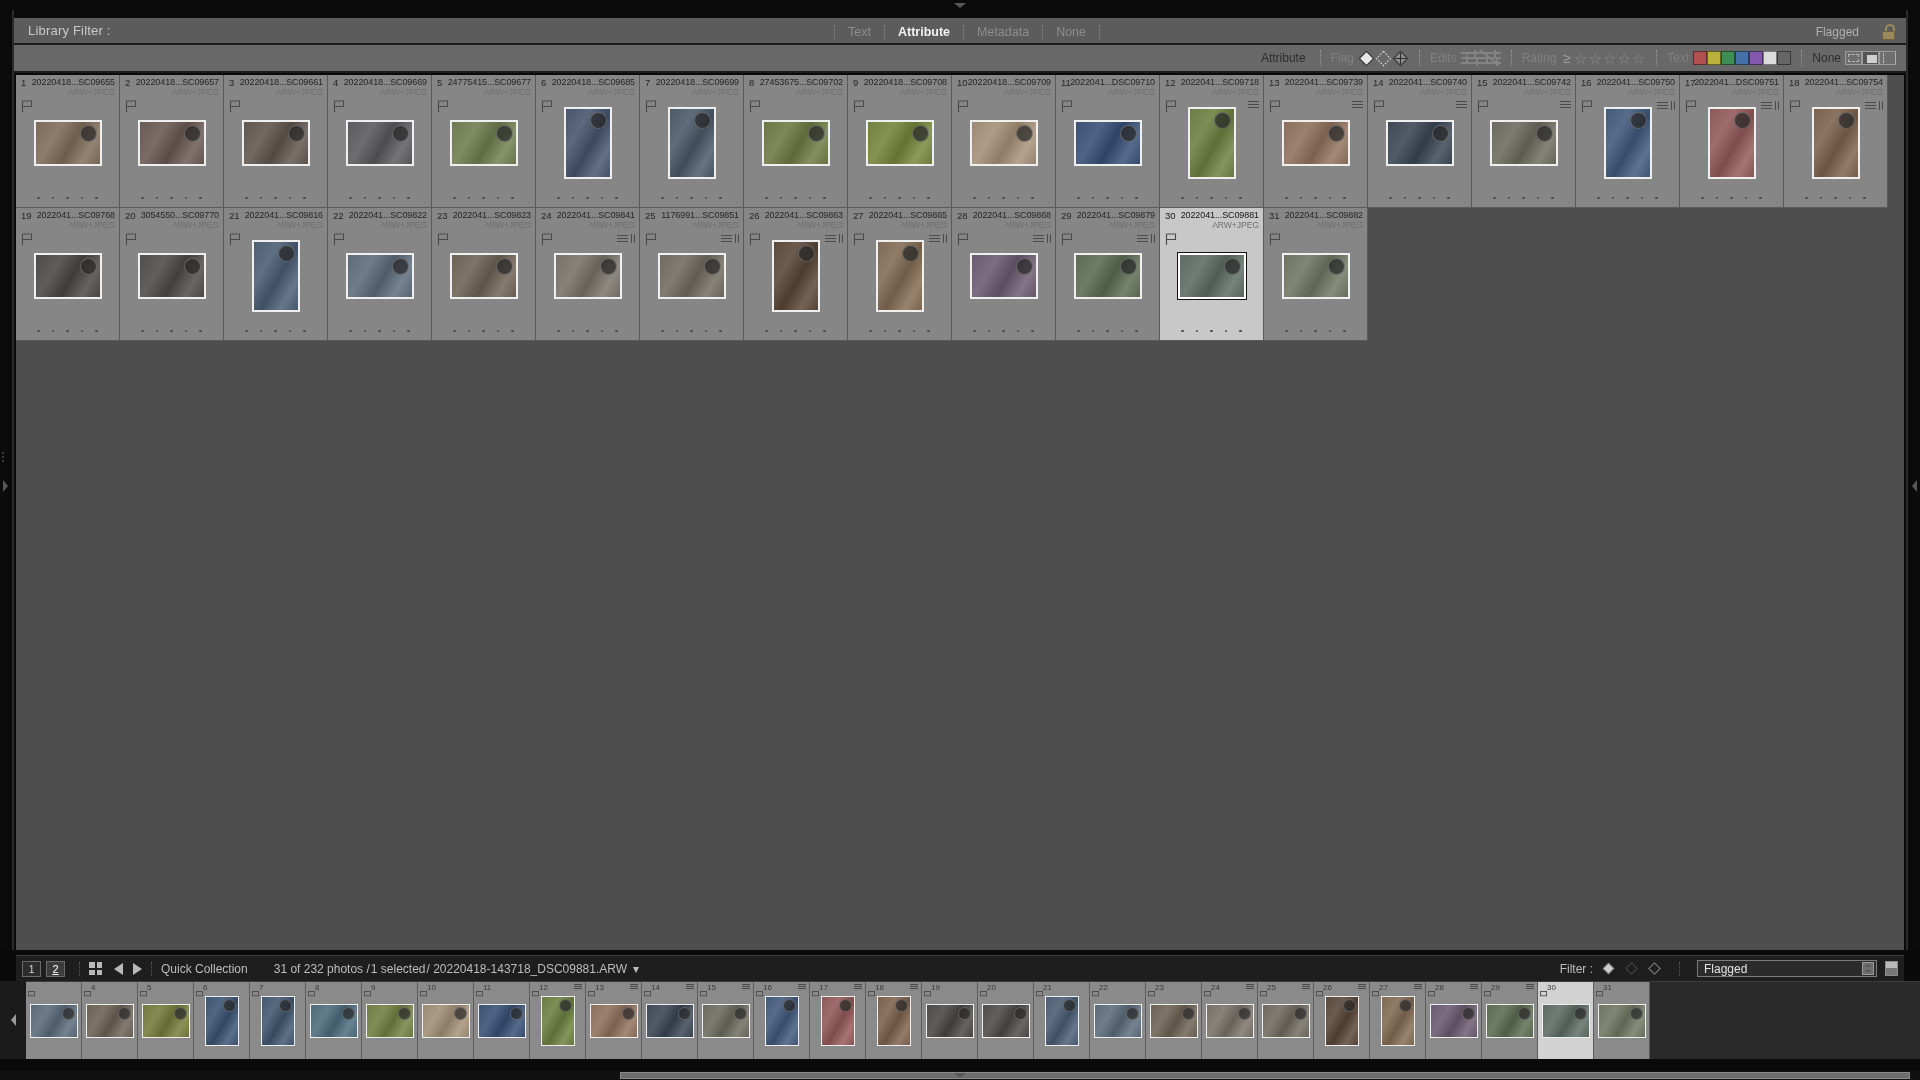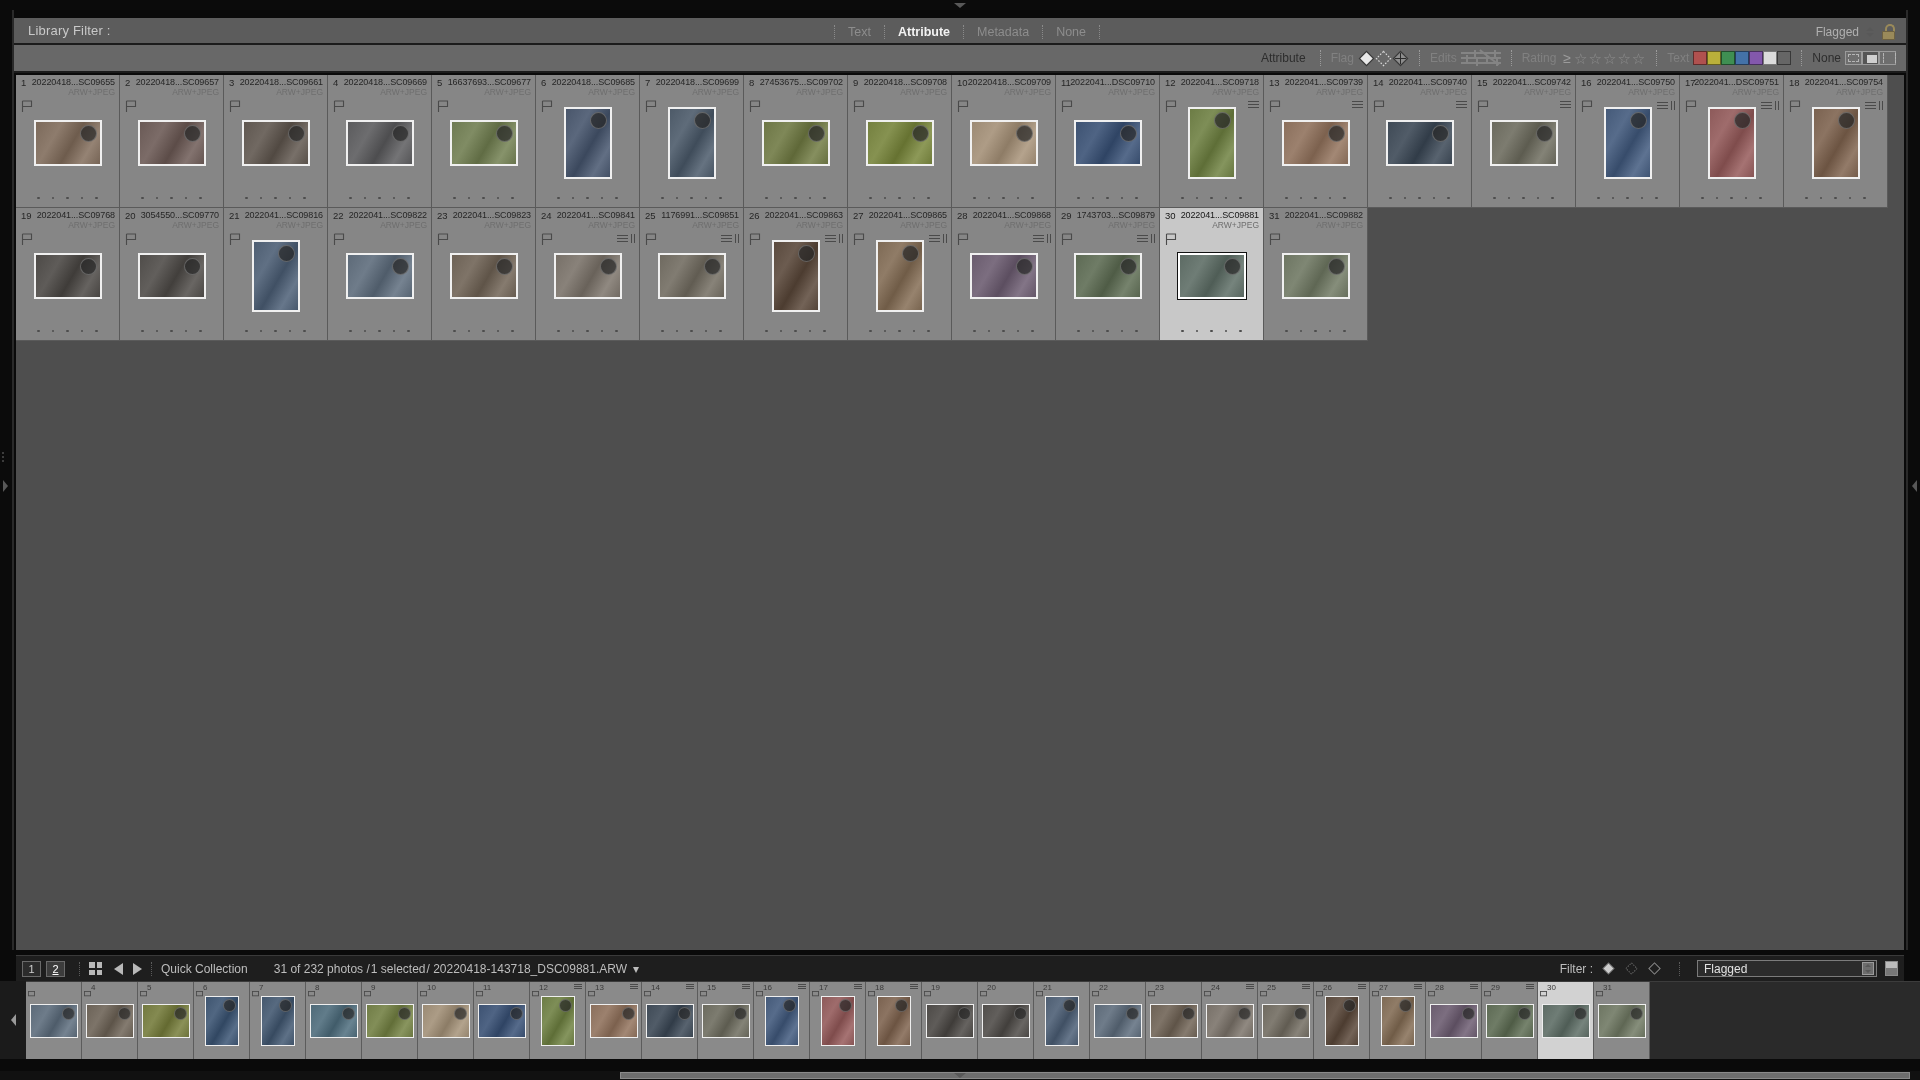--- a/index.html
+++ b/index.html
@@ -416,21 +416,21 @@
               <span class="rdot"></span>
               <span class="rdot"></span>
               <span class="rdot"></span>
               <span class="rdot"></span>
               <span class="rdot"></span>
             </div>
           </div>
           <div class="cell">
             <div class="cell-head">
               <span class="cell-idx">5</span>
-              <span class="cell-name">16637693...SC09677</span>
+              <span class="cell-name">24775415...SC09677</span>
               <span class="cell-fmt">ARW+JPEG</span>
             </div>
             <div class="cell-body">
               <span class="cell-flag">
                 <svg width="12" height="13" viewBox="0 0 12 13">
                   <path d="M1.5 1 L10.5 1 L10.5 6.5 L1.5 6.5" fill="none" stroke="#4a4a4a" stroke-width="1.1"></path>
                   <line x1="1.5" y1="1" x2="1.5" y2="12" stroke="#4a4a4a" stroke-width="1.1"></line>
                 </svg>
               </span>
               <div class="thumb-wrap">
@@ -1158,21 +1158,21 @@
               <span class="rdot"></span>
               <span class="rdot"></span>
               <span class="rdot"></span>
               <span class="rdot"></span>
               <span class="rdot"></span>
             </div>
           </div>
           <div class="cell">
             <div class="cell-head">
               <span class="cell-idx">29</span>
-              <span class="cell-name">1743703...SC09879</span>
+              <span class="cell-name">2022041...SC09879</span>
               <span class="cell-fmt">ARW+JPEG</span>
             </div>
             <div class="cell-body">
               <span class="cell-flag">
                 <svg width="12" height="13" viewBox="0 0 12 13">
                   <path d="M1.5 1 L10.5 1 L10.5 6.5 L1.5 6.5" fill="none" stroke="#4a4a4a" stroke-width="1.1"></path>
                   <line x1="1.5" y1="1" x2="1.5" y2="12" stroke="#4a4a4a" stroke-width="1.1"></line>
                 </svg>
               </span>
               <span class="cell-badges">

